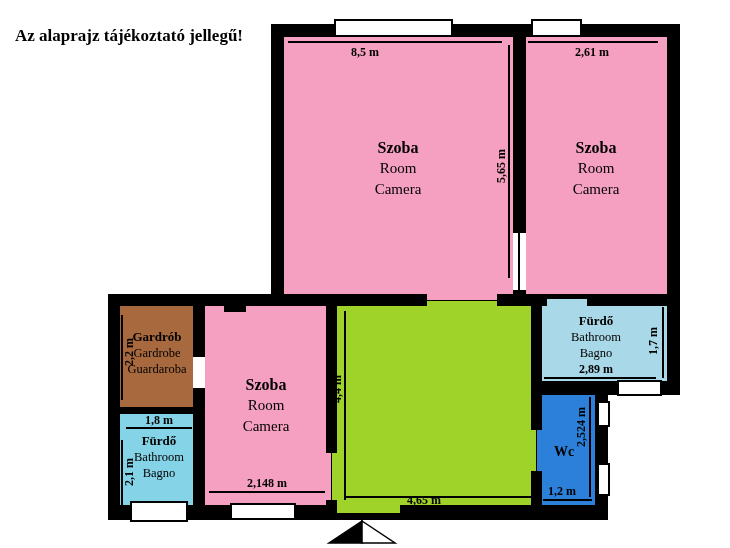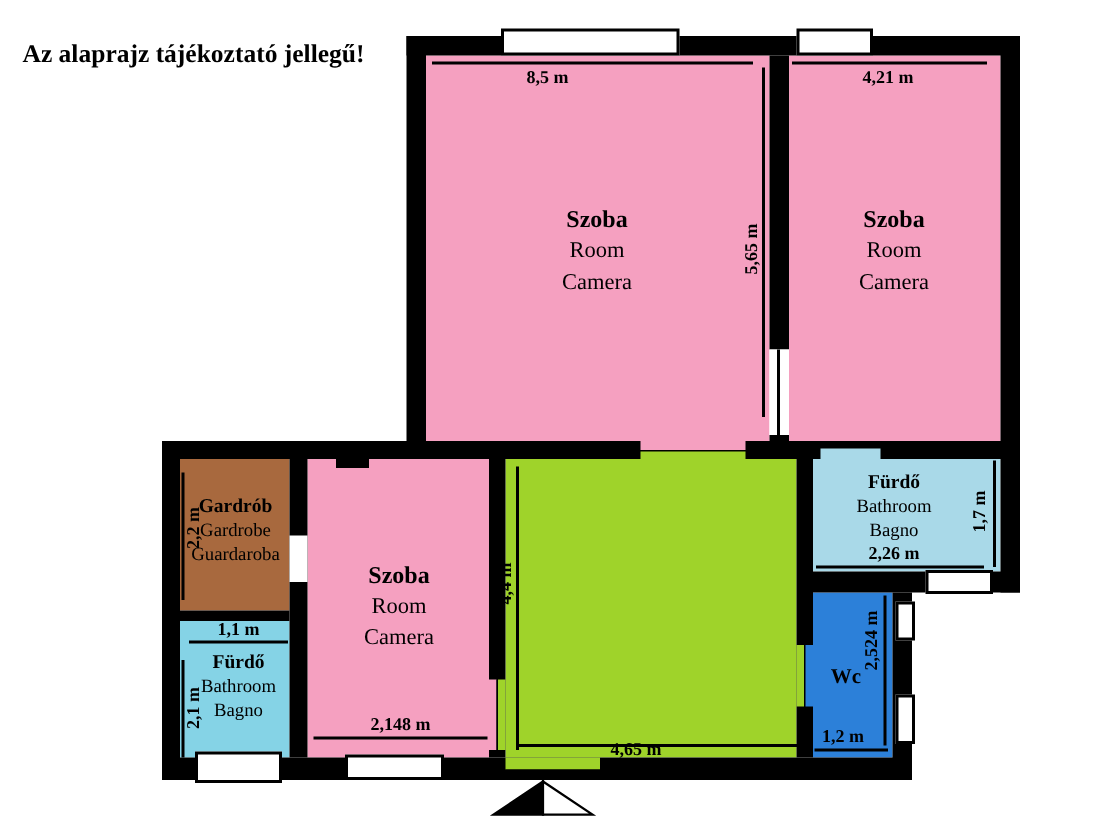--- a/index.html
+++ b/index.html
@@ -98,29 +98,29 @@
   <div class="dim" style="left:121px;top:440px;width:2px;height:65px;"></div>
   <div class="dim" style="left:209px;top:491px;width:116px;height:2px;"></div>
   <div class="dim" style="left:344px;top:311px;width:2px;height:189px;"></div>
   <div class="dim" style="left:345px;top:496px;width:193px;height:2px;"></div>
   <div class="dim" style="left:544px;top:377px;width:112px;height:2px;"></div>
   <div class="dim" style="left:662px;top:307px;width:2px;height:71px;"></div>
   <div class="dim" style="left:589px;top:397px;width:2px;height:100px;"></div>
   <div class="dim" style="left:543px;top:499px;width:49px;height:2px;"></div>
 
   <div class="dimlabel" style="left:365px;top:52px;">8,5 m</div>
-  <div class="dimlabel" style="left:592px;top:52px;">4,21 m</div>
+  <div class="dimlabel" style="left:592px;top:52px;">2,61 m</div>
   <div class="dimlabel v" style="left:501px;top:166px;">5,65 m</div>
   <div class="dimlabel v" style="left:129px;top:352px;">2,2 m</div>
-  <div class="dimlabel" style="left:159px;top:420px;">1,1 m</div>
+  <div class="dimlabel" style="left:159px;top:420px;">1,8 m</div>
   <div class="dimlabel v" style="left:129px;top:472px;">2,1 m</div>
   <div class="dimlabel" style="left:267px;top:483px;">2,148 m</div>
   <div class="dimlabel v" style="left:337px;top:389px;">4,4 m</div>
   <div class="dimlabel" style="left:424px;top:500px;">4,65 m</div>
-  <div class="dimlabel" style="left:596px;top:369px;">2,26 m</div>
+  <div class="dimlabel" style="left:596px;top:369px;">2,89 m</div>
   <div class="dimlabel v" style="left:653px;top:341px;">1,7 m</div>
   <div class="dimlabel v" style="left:581px;top:427px;">2,524 m</div>
   <div class="dimlabel" style="left:562px;top:491px;">1,2 m</div>
 
   <div class="roomlabel lg" style="left:398px;top:168px;">
     <span class="main">Szoba</span>
     <span>Room</span>
     <span>Camera</span>
   </div>
   <div class="roomlabel lg" style="left:596px;top:168px;">

